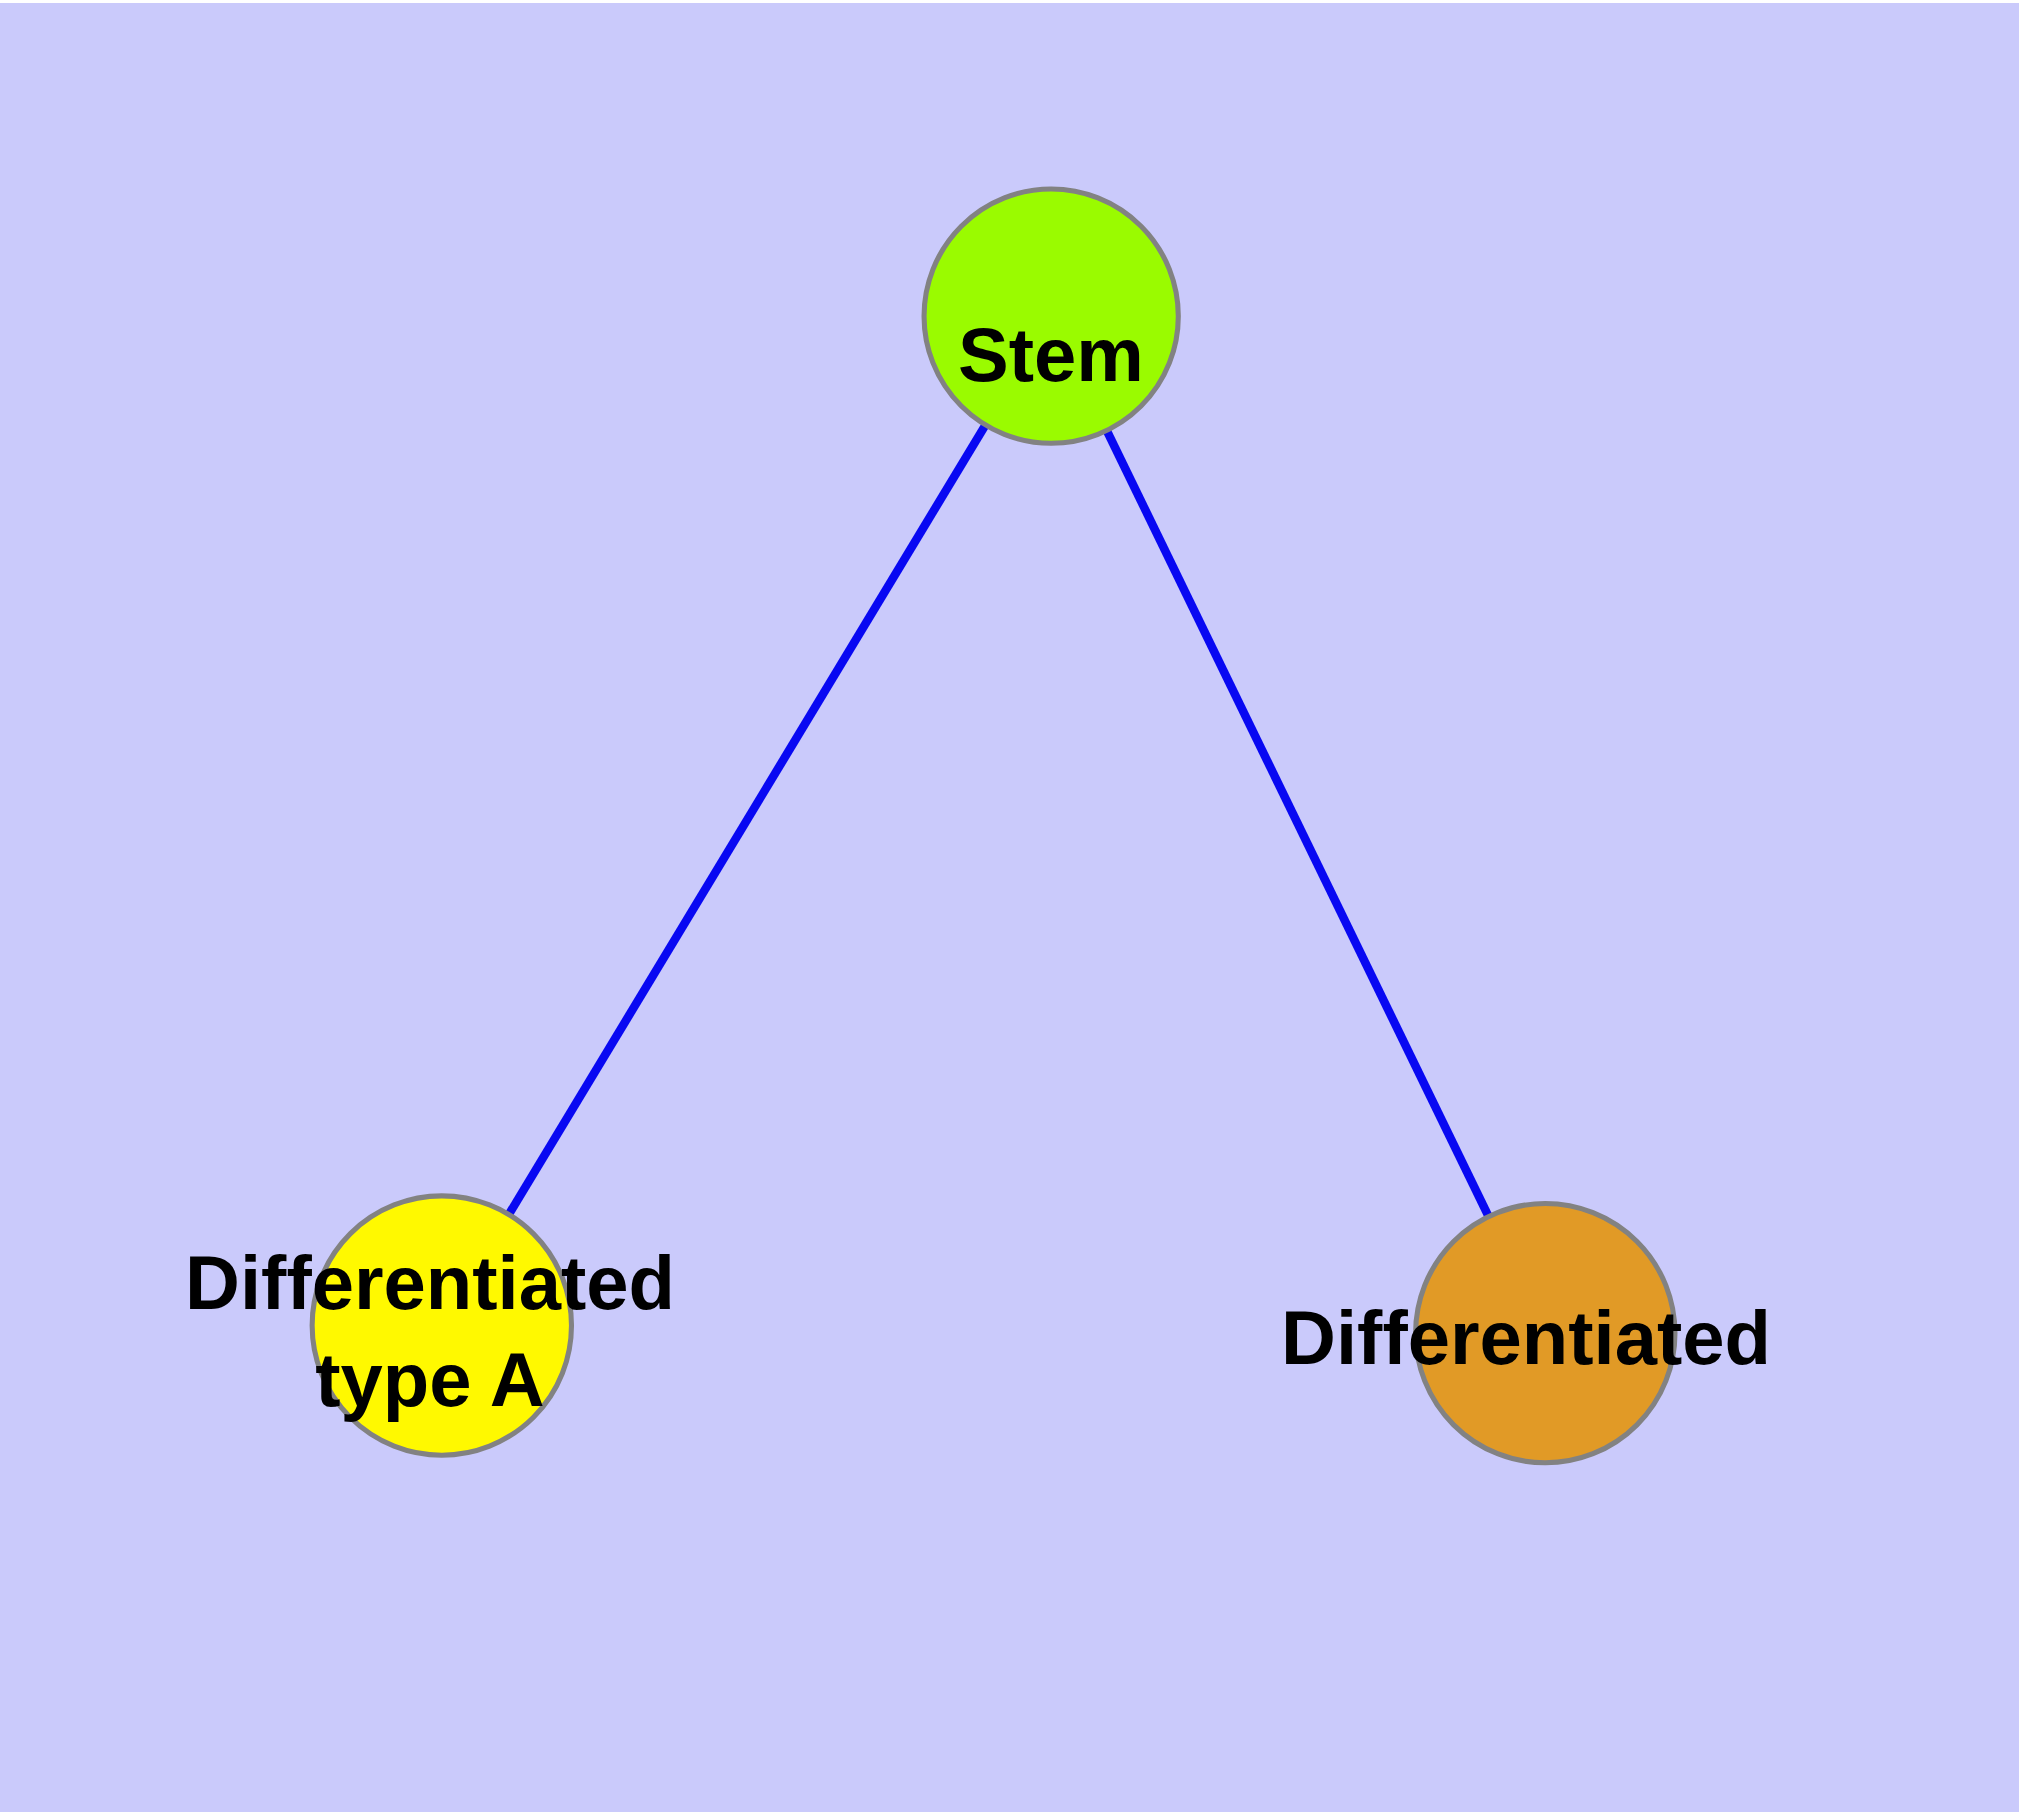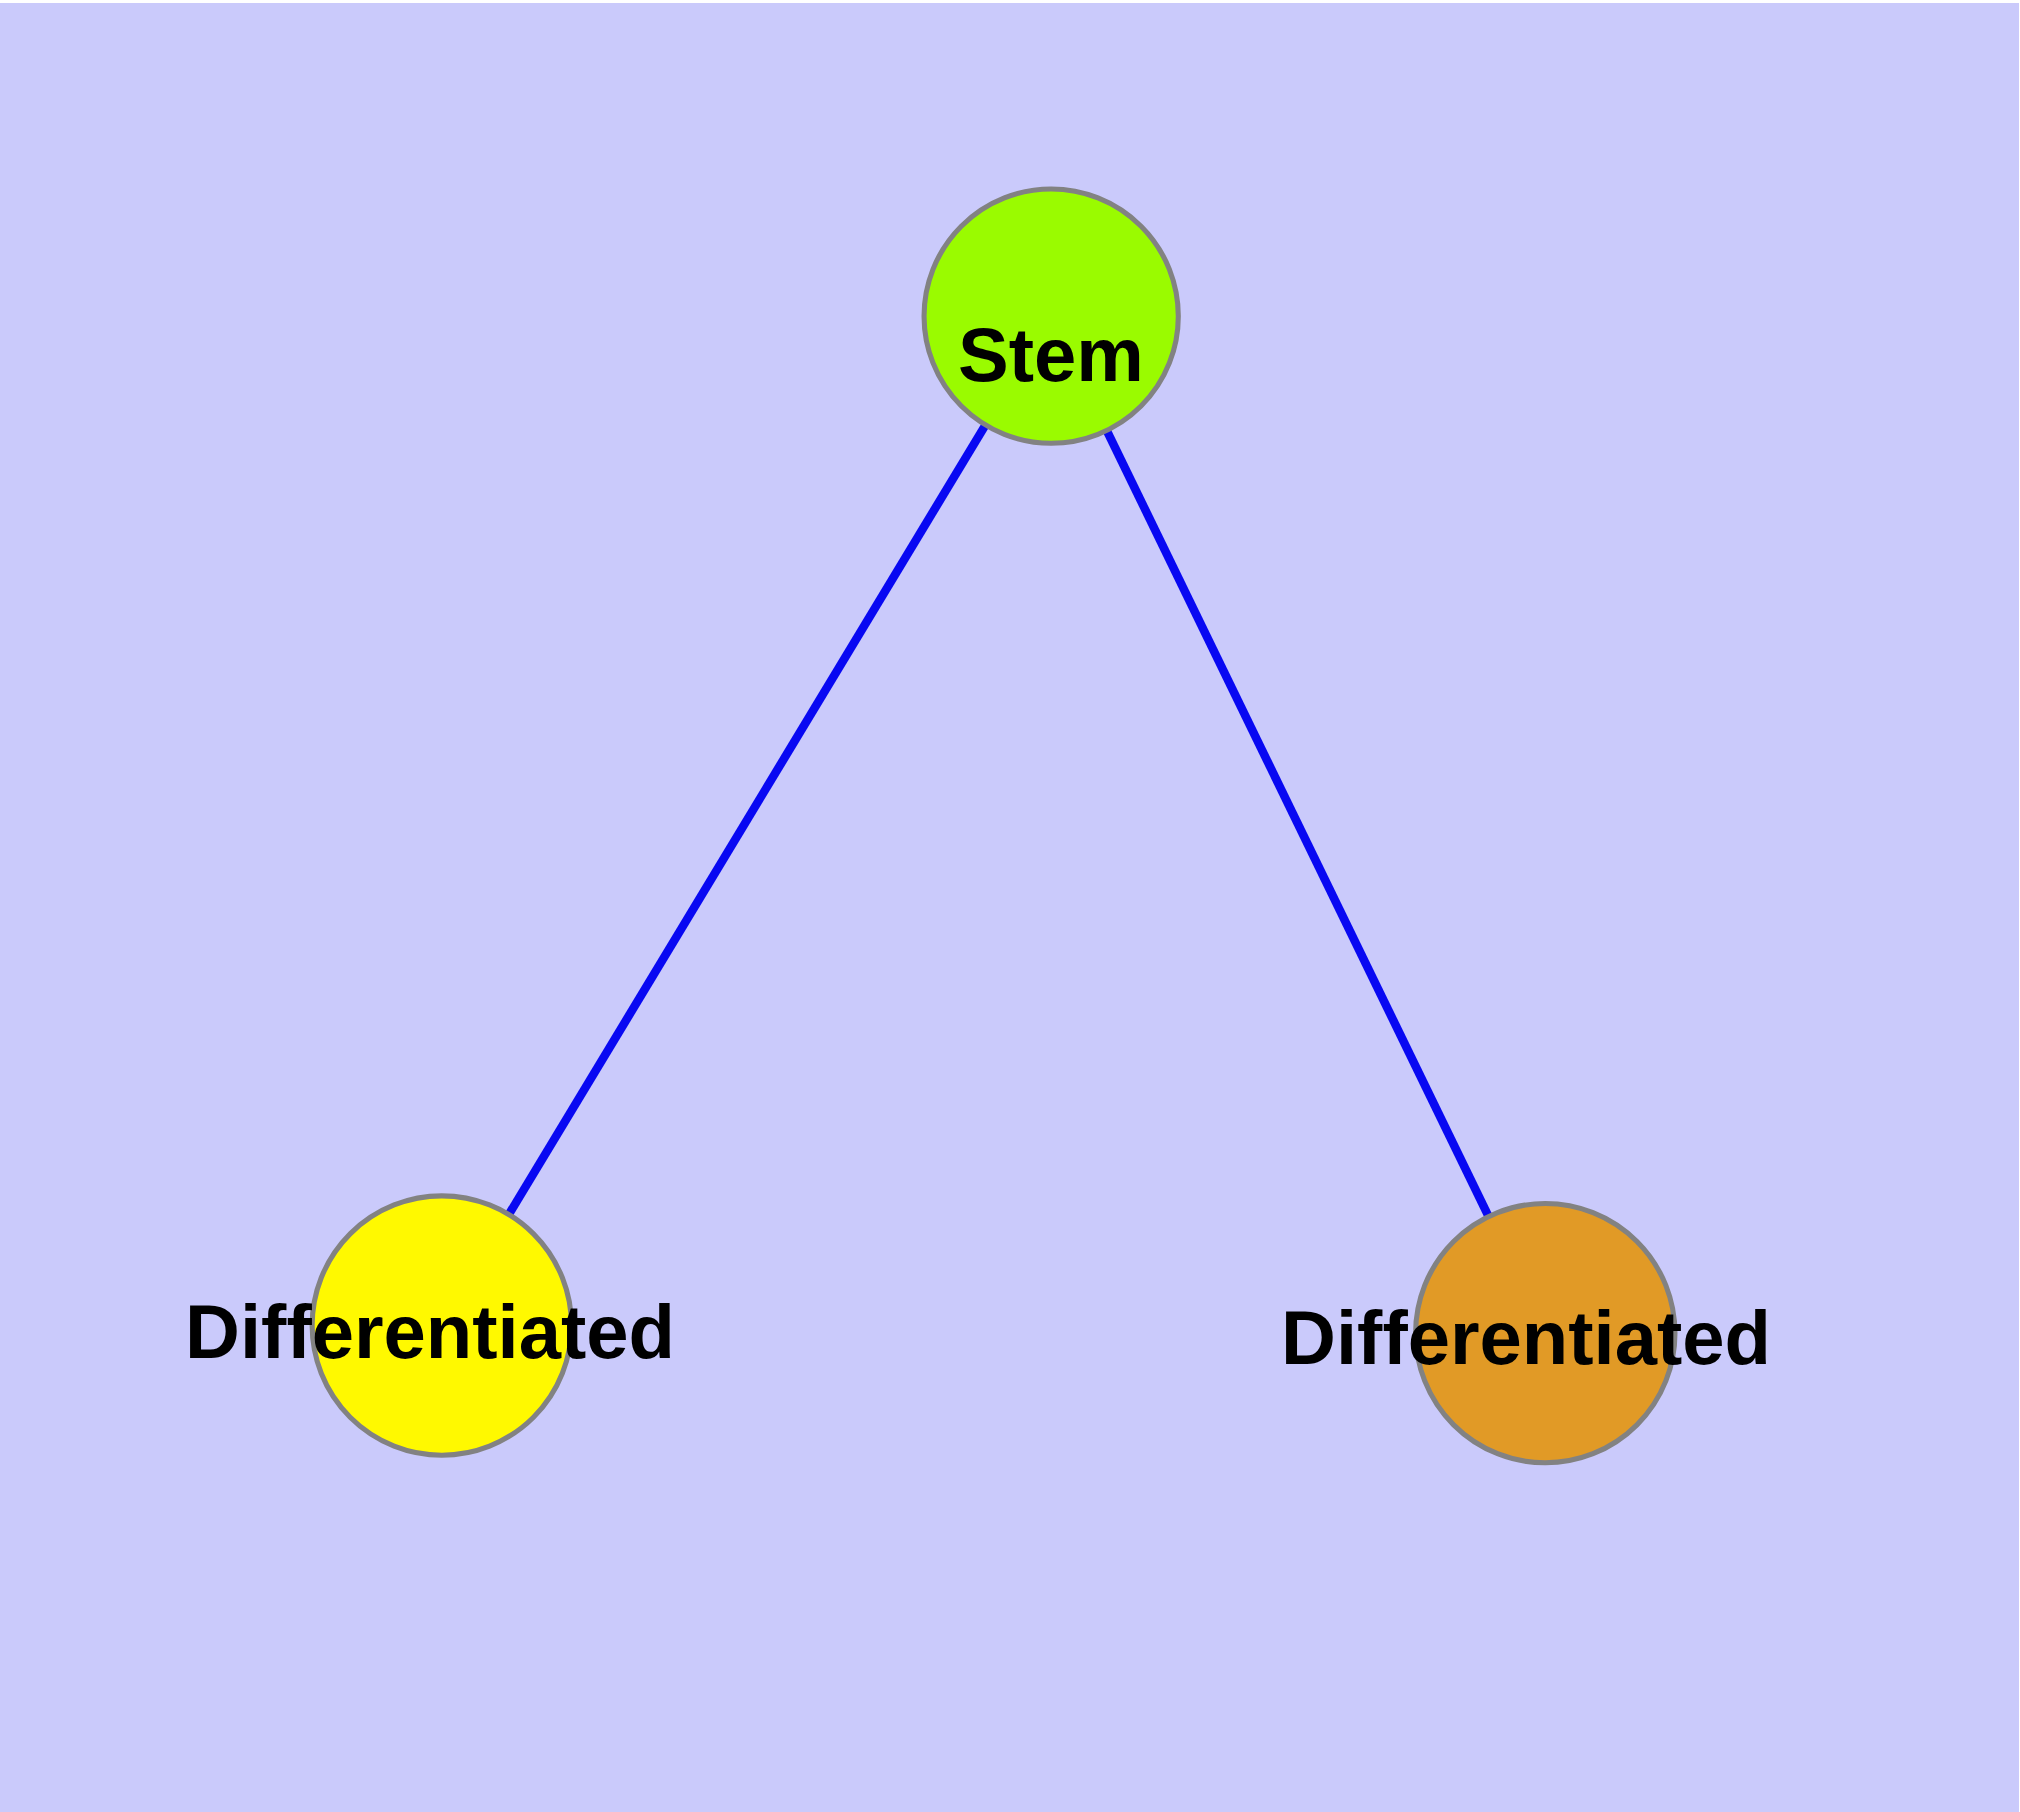--- a/index.html
+++ b/index.html
@@ -71,20 +71,21 @@
     <circle class="node" cx="521" cy="1564" r="153" fill="#FFF900"></circle>
     <circle class="node" cx="1823" cy="1573" r="153" fill="#E19A26"></circle>
   </svg>
 
   <div class="node-label" id="lbl-stem">
     <span class="lbl-line">Stem</span>
   </div>
 
   <div class="node-label" id="lbl-typea">
     <span class="lbl-line">Differentiated</span>
+    <span class="lbl-line">type A</span>
   </div>
 
   <div class="node-label" id="lbl-typeb">
     <span class="lbl-line">Differentiated</span>
   </div>
 
 </div>
 
 
 </body></html>

